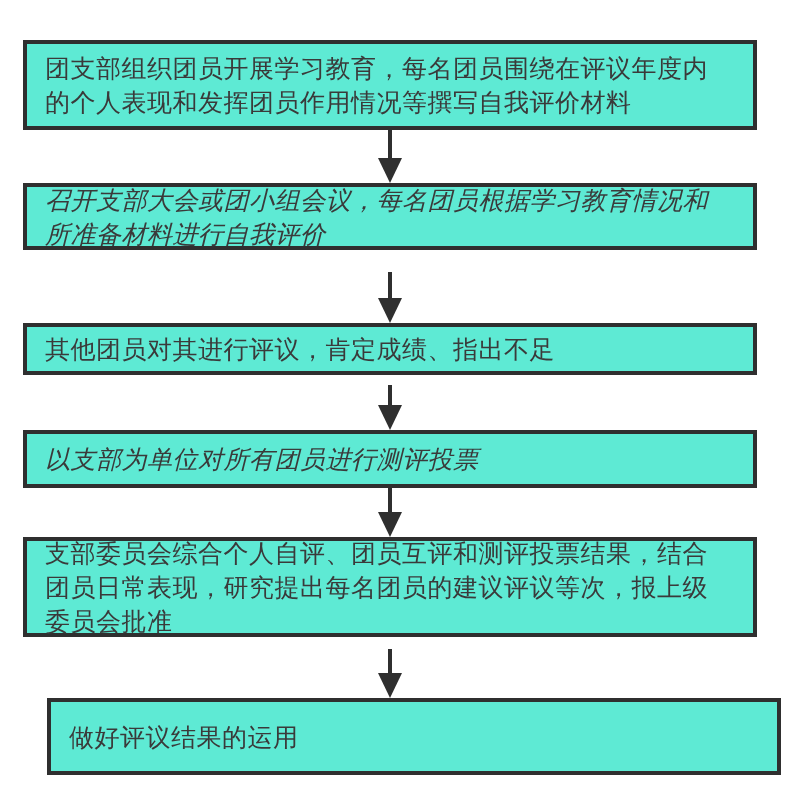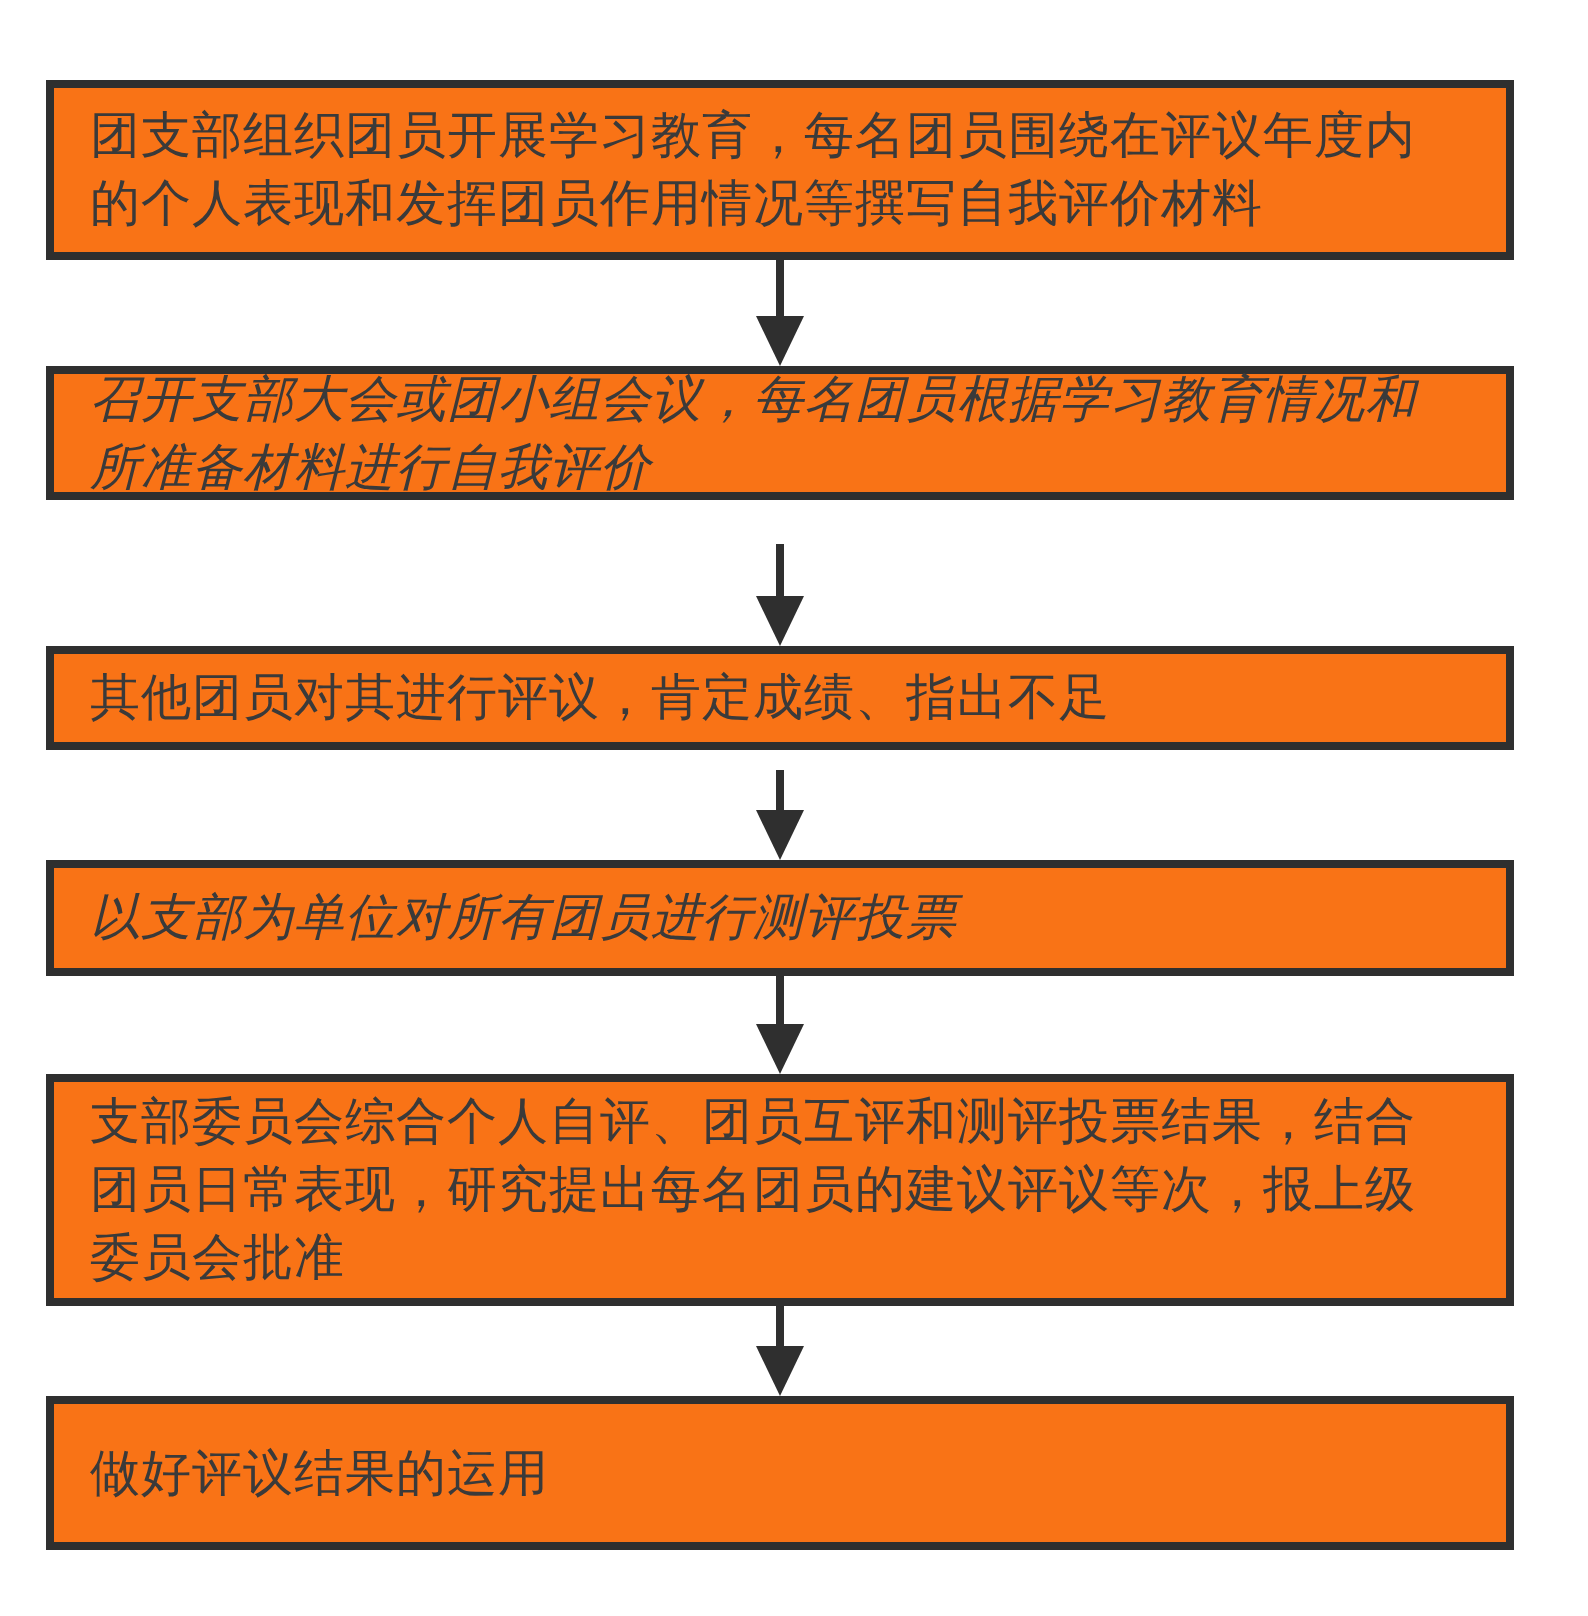--- a/index.html
+++ b/index.html
@@ -17,39 +17,39 @@
   .flowchart {
     position: absolute;
     inset: 0;
   }
   .flow-box {
     position: absolute;
     left: 23px;
     width: 734px;
     box-sizing: border-box;
     border: 4px solid #2f2f2f;
-    background: #f97316;
+    background: #5eead4;
     display: flex;
     align-items: center;
   }
   .flow-box .box-text {
     padding-left: 18px;
     padding-right: 14px;
     font-size: 25px;
     line-height: 34px;
     color: #3a3a3a;
     white-space: pre-line;
     letter-spacing: 0.5px;
   }
   .box-1 { top: 40px;  height: 90px;  }
   .box-2 { top: 183px; height: 67px; font-style: italic;  }
   .box-3 { top: 323px; height: 52px;  }
   .box-4 { top: 430px; height: 58px; font-style: italic;  }
-  .box-5 { top: 537px; height: 116px; }
-  .box-6 { top: 698px; height: 77px;  }
+  .box-5 { top: 537px; height: 100px; }
+  .box-6 { top: 698px; height: 77px; margin-left: 24px;  }
 
   .flow-arrow {
     position: absolute;
     left: 378px;            
     width: 24px;
     display: flex;
     flex-direction: column;
     align-items: center;
   }
   .flow-arrow .stem {

